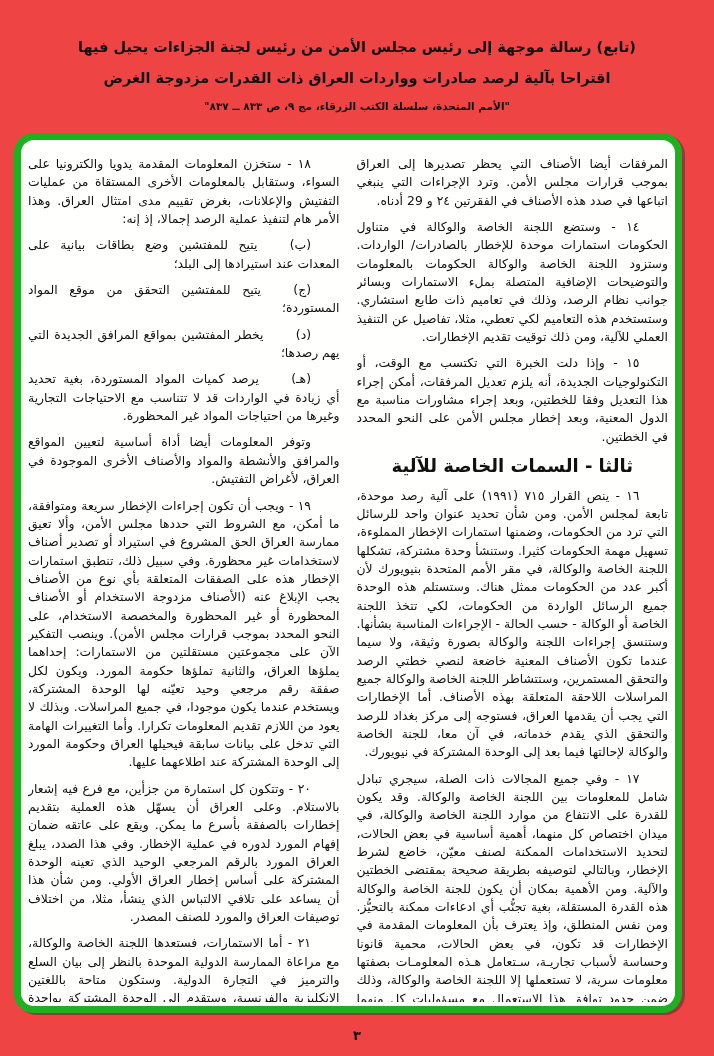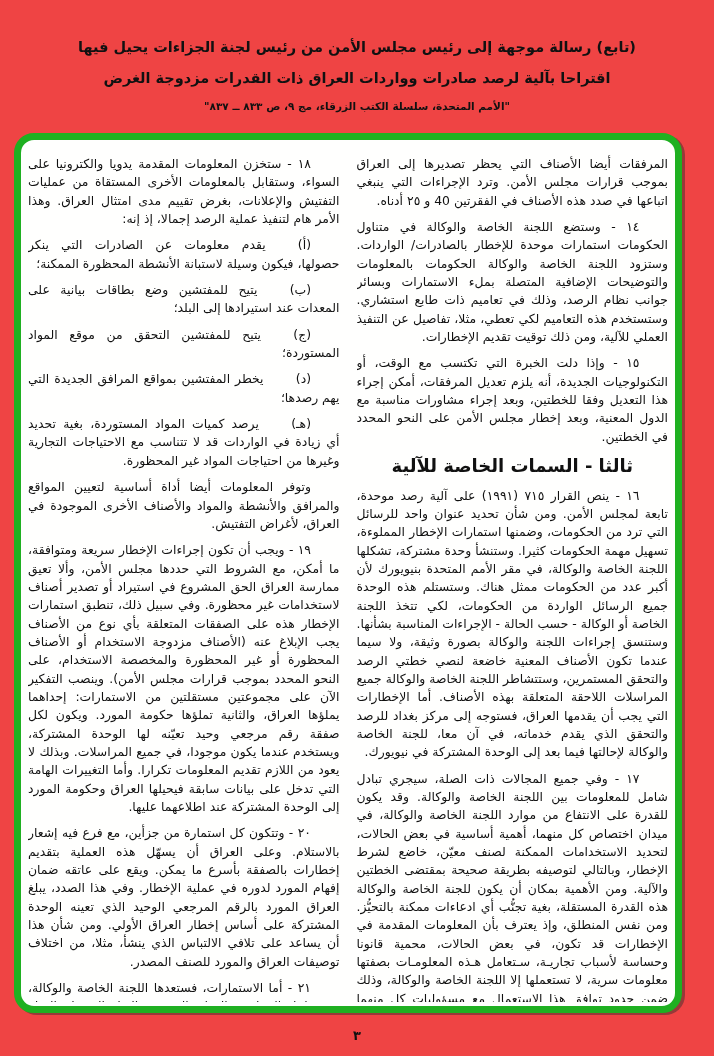--- a/index.html
+++ b/index.html
@@ -93,30 +93,29 @@
 
   <div class="doc-header">
     <p class="h-line1">(تابع) رسالة موجهة إلى رئيس مجلس الأمن من رئيس لجنة الجزاءات يحيل فيها</p>
     <p class="h-line2">اقتراحا بآلية لرصد صادرات وواردات العراق ذات القدرات مزدوجة الغرض</p>
     <p class="h-line3">"الأمم المتحدة، سلسلة الكتب الزرقاء، مج ٩، ص ٨٣٣ ــ ٨٣٧"</p>
   </div>
 
   <div class="content-frame">
     <div class="columns">
       <div class="col">
-          <p class="para">المرفقات أيضا الأصناف التي يحظر تصديرها إلى العراق بموجب قرارات مجلس الأمن. وترد الإجراءات التي ينبغي اتباعها في صدد هذه الأصناف في الفقرتين 40 و ٢٥ أدناه.</p>
+          <p class="para">المرفقات أيضا الأصناف التي يحظر تصديرها إلى العراق بموجب قرارات مجلس الأمن. وترد الإجراءات التي ينبغي اتباعها في صدد هذه الأصناف في الفقرتين ٢٤ و 29 أدناه.</p>
           <p class="para indent">١٤ - وستضع اللجنة الخاصة والوكالة في متناول الحكومات استمارات موحدة للإخطار بالصادرات/ الواردات. وستزود اللجنة الخاصة والوكالة الحكومات بالمعلومات والتوضيحات الإضافية المتصلة بملء الاستمارات وبسائر جوانب نظام الرصد، وذلك في تعاميم ذات طابع استشاري. وستستخدم هذه التعاميم لكي تعطي، مثلا، تفاصيل عن التنفيذ العملي للآلية، ومن ذلك توقيت تقديم الإخطارات.</p>
           <p class="para indent">١٥ - وإذا دلت الخبرة التي تكتسب مع الوقت، أو التكنولوجيات الجديدة، أنه يلزم تعديل المرفقات، أمكن إجراء هذا التعديل وفقا للخطتين، وبعد إجراء مشاورات مناسبة مع الدول المعنية، وبعد إخطار مجلس الأمن على النحو المحدد في الخطتين.</p>
           <p class="heading">ثالثا -  السمات الخاصة للآلية</p>
           <p class="para indent">١٦ - ينص القرار ٧١٥ (١٩٩١) على آلية رصد موحدة، تابعة لمجلس الأمن. ومن شأن تحديد عنوان واحد للرسائل التي ترد من الحكومات، وضمنها استمارات الإخطار المملوءة، تسهيل مهمة الحكومات كثيرا. وستنشأ وحدة مشتركة، تشكلها اللجنة الخاصة والوكالة، في مقر الأمم المتحدة بنيويورك لأن أكبر عدد من الحكومات ممثل هناك. وستستلم هذه الوحدة جميع الرسائل الواردة من الحكومات، لكي تتخذ اللجنة الخاصة أو الوكالة - حسب الحالة - الإجراءات المناسبة بشأنها. وستنسق إجراءات اللجنة والوكالة بصورة وثيقة، ولا سيما عندما تكون الأصناف المعنية خاضعة لنصي خطتي الرصد والتحقق المستمرين، وستتشاطر اللجنة الخاصة والوكالة جميع المراسلات اللاحقة المتعلقة بهذه الأصناف. أما الإخطارات التي يجب أن يقدمها العراق، فستوجه إلى مركز بغداد للرصد والتحقق الذي يقدم خدماته، في آن معا، للجنة الخاصة والوكالة لإحالتها فيما بعد إلى الوحدة المشتركة في نيويورك.</p>
           <p class="para indent">١٧ - وفي جميع المجالات ذات الصلة، سيجري تبادل شامل للمعلومات بين اللجنة الخاصة والوكالة. وقد يكون للقدرة على الانتفاع من موارد اللجنة الخاصة والوكالة، في ميدان اختصاص كل منهما، أهمية أساسية في بعض الحالات، لتحديد الاستخدامات الممكنة لصنف معيّن، خاضع لشرط الإخطار، وبالتالي لتوصيفه بطريقة صحيحة بمقتضى الخطتين والآلية. ومن الأهمية بمكان أن يكون للجنة الخاصة والوكالة هذه القدرة المستقلة، بغية تجنُّب أي ادعاءات ممكنة بالتحيُّز. ومن نفس المنطلق، وإذ يعترف بأن المعلومات المقدمة في الإخطارات قد تكون، في بعض الحالات، محمية قانونا وحساسة لأسباب تجاريـة، سـتعامل هـذه المعلومـات بصفتها معلومات سرية، لا تستعملها إلا اللجنة الخاصة والوكالة، وذلك ضمن حدود توافق هذا الاستعمال مع مسؤوليات كل منهما بموجب قرار مجلس الأمن ٧١٥ (١٩٩١)، والقرارات الأخرى ذات الصلة، والخطتين.</p>
         </div>
       <div class="col">
           <p class="para indent">١٨ - ستخزن المعلومات المقدمة يدويا والكترونيا على السواء، وستقابل بالمعلومات الأخرى المستقاة من عمليات التفتيش والإعلانات، بغرض تقييم مدى امتثال العراق. وهذا الأمر هام لتنفيذ عملية الرصد إجمالا، إذ إنه:</p>
-          <p class="item"><span class="marker">(أ)</span><span class="gap"></span>يقدم معلومات عن الصادرات التي ينكر حصولها، فيكون وسيلة لاستبانة الأنشطة المحظورة الممكنة؛</p>
           <p class="item"><span class="marker">(ب)</span><span class="gap"></span>يتيح للمفتشين وضع بطاقات بيانية على المعدات عند استيرادها إلى البلد؛</p>
           <p class="item"><span class="marker">(ج)</span><span class="gap"></span>يتيح للمفتشين التحقق من موقع المواد المستوردة؛</p>
           <p class="item"><span class="marker">(د)</span><span class="gap"></span>يخطر المفتشين بمواقع المرافق الجديدة التي يهم رصدها؛</p>
           <p class="item"><span class="marker">(هـ)</span><span class="gap"></span>يرصد كميات المواد المستوردة، بغية تحديد أي زيادة في الواردات قد لا تتناسب مع الاحتياجات التجارية وغيرها من احتياجات المواد غير المحظورة.</p>
           <p class="para indent">وتوفر المعلومات أيضا أداة أساسية لتعيين المواقع والمرافق والأنشطة والمواد والأصناف الأخرى الموجودة في العراق، لأغراض التفتيش.</p>
           <p class="para indent">١٩ - ويجب أن تكون إجراءات الإخطار سريعة ومتوافقة، ما أمكن، مع الشروط التي حددها مجلس الأمن، وألا تعيق ممارسة العراق الحق المشروع في استيراد أو تصدير أصناف لاستخدامات غير محظورة. وفي سبيل ذلك، تنطبق استمارات الإخطار هذه على الصفقات المتعلقة بأي نوع من الأصناف يجب الإبلاغ عنه (الأصناف مزدوجة الاستخدام أو الأصناف المحظورة أو غير المحظورة والمخصصة الاستخدام، على النحو المحدد بموجب قرارات مجلس الأمن). وينصب التفكير الآن على مجموعتين مستقلتين من الاستمارات: إحداهما يملؤها العراق، والثانية تملؤها حكومة المورد. ويكون لكل صفقة رقم مرجعي وحيد تعيّنه لها الوحدة المشتركة، ويستخدم عندما يكون موجودا، في جميع المراسلات. وبذلك لا يعود من اللازم تقديم المعلومات تكرارا. وأما التغييرات الهامة التي تدخل على بيانات سابقة فيحيلها العراق وحكومة المورد إلى الوحدة المشتركة عند اطلاعهما عليها.</p>
           <p class="para indent">٢٠ - وتتكون كل استمارة من جزأين، مع فرع فيه إشعار بالاستلام. وعلى العراق أن يسهّل هذه العملية بتقديم إخطارات بالصفقة بأسرع ما يمكن. ويقع على عاتقه ضمان إفهام المورد لدوره في عملية الإخطار. وفي هذا الصدد، يبلغ العراق المورد بالرقم المرجعي الوحيد الذي تعينه الوحدة المشتركة على أساس إخطار العراق الأولي. ومن شأن هذا أن يساعد على تلافي الالتباس الذي ينشأ، مثلا، من اختلاف توصيفات العراق والمورد للصنف المصدر.</p>
           <p class="para indent">٢١ - أما الاستمارات، فستعدها اللجنة الخاصة والوكالة، مع مراعاة الممارسة الدولية الموحدة بالنظر إلى بيان السلع والترميز في التجارة الدولية. وستكون متاحة باللغتين الإنكليزية والفرنسية، وستقدم إلى الوحدة المشتركة بواحدة منهما، بما يسهّل ويعجل تجهيزها.</p>
         </div>
     </div>

